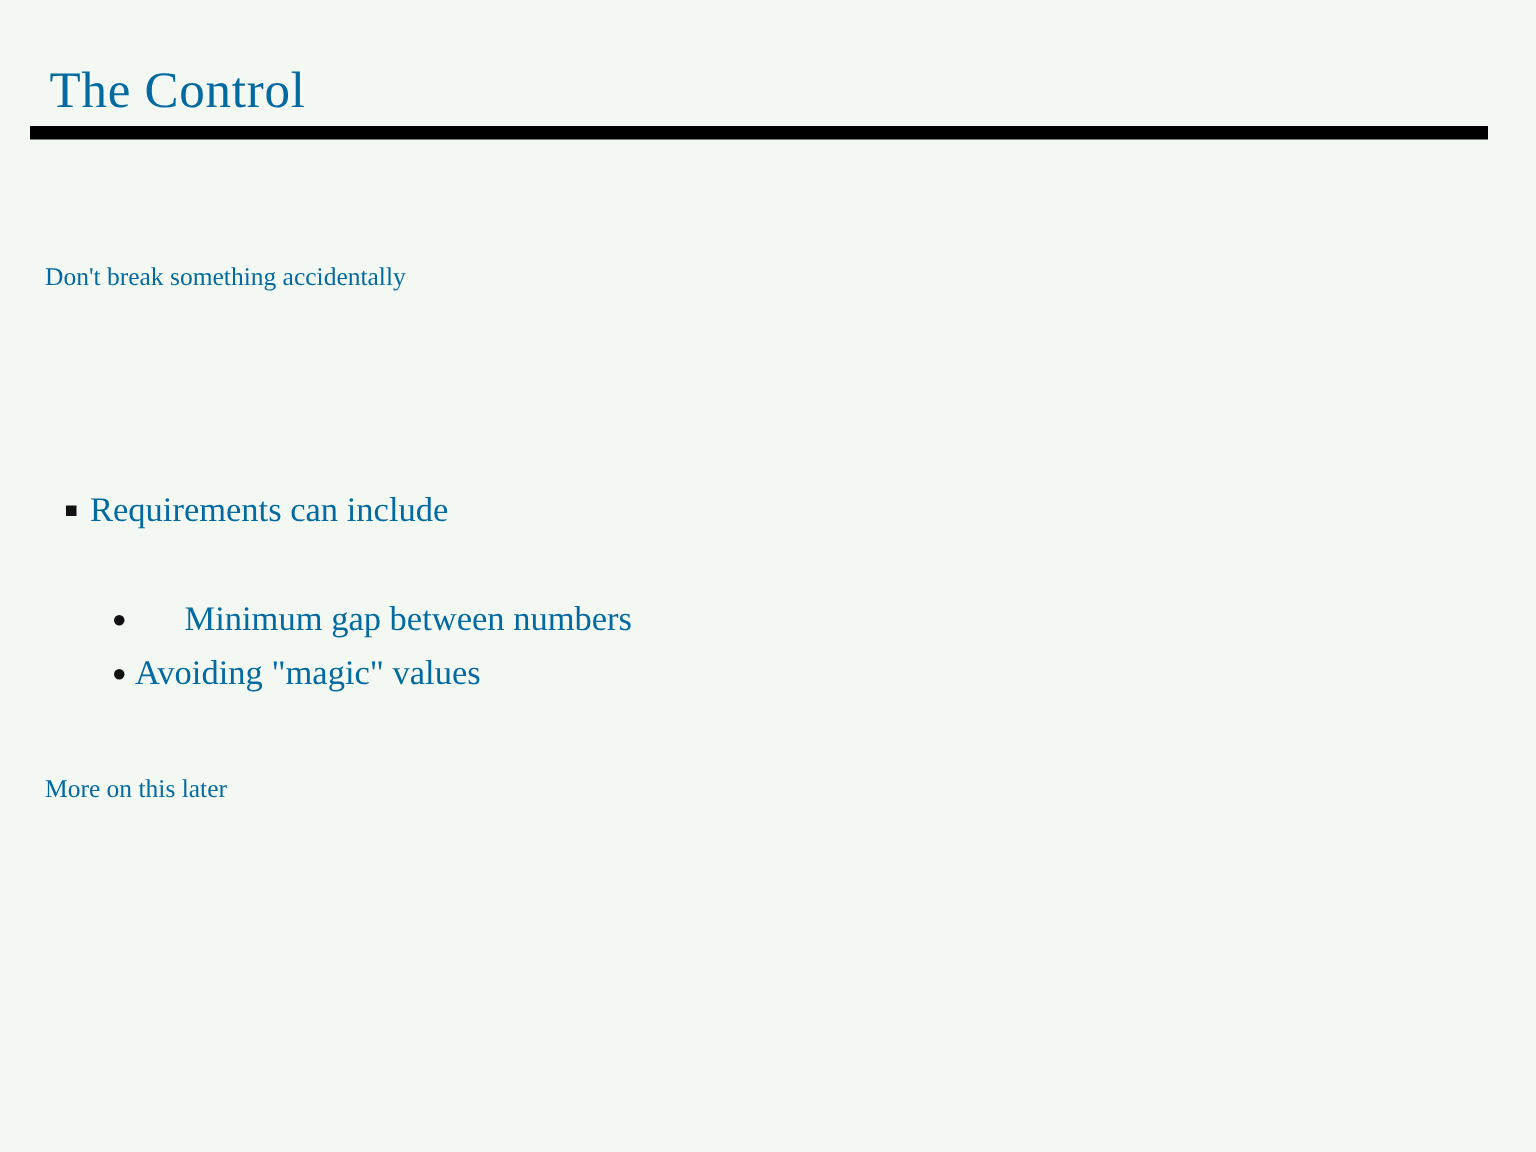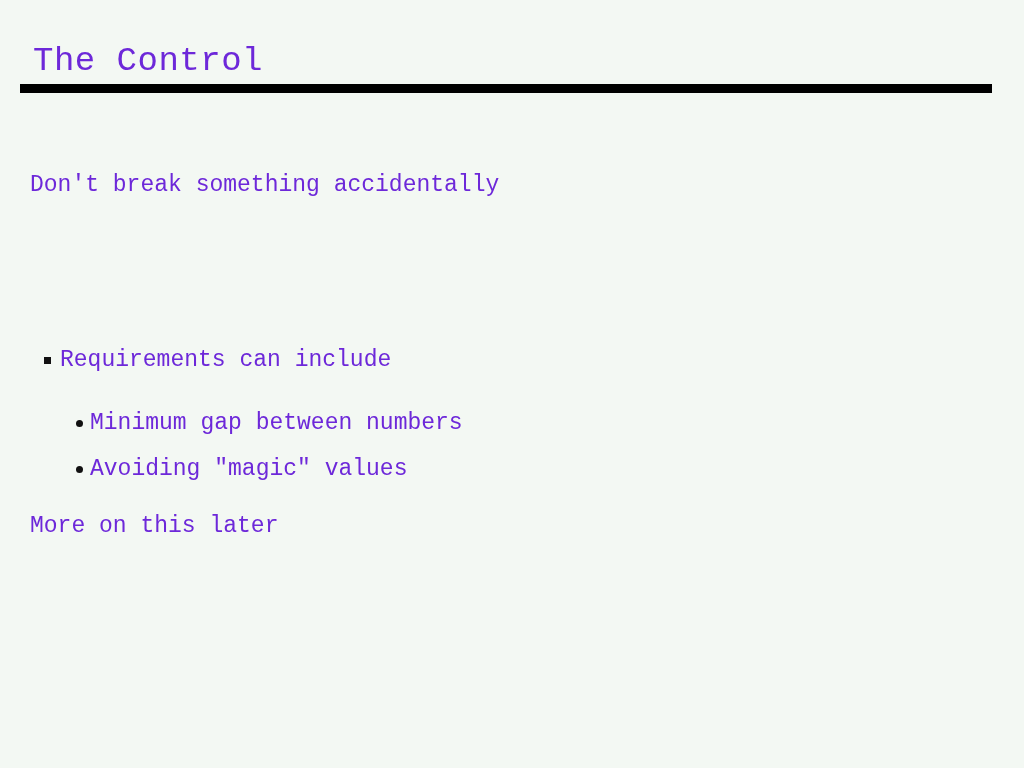--- a/index.html
+++ b/index.html
@@ -5,22 +5,22 @@
   html, body {
     margin: 0;
     padding: 0;
   }
   .slide {
     position: relative;
     width: 1024px;
     height: 768px;
     background: #f3f8f3;
     overflow: hidden;
-    font-family: Liberation Mono, monospace;
-    color: #6d28d9;
+    font-family: Liberation Serif, serif;
+    color: #0369a1;
   }
   .title {
     position: absolute;
     left: 33px;
     top: 42px;
     font-size: 34px;
     line-height: 38px;
     font-weight: 500;
     white-space: nowrap;
     letter-spacing: 0.5px;
@@ -28,36 +28,35 @@
   .title-rule {
     position: absolute;
     left: 20px;
     top: 84px;
     width: 972px;
     height: 9px;
     background: #000000;
   }
   .line {
     position: absolute;
-    font-size: 23px;
+    font-size: 17px;
     line-height: 30px;
     white-space: nowrap;
   }
   .para-1 { left: 30px; top: 170px; }
   .para-2 { left: 30px; top: 248px; }
   .closing { left: 30px; top: 511px; }
   .bullet-row {
     position: absolute;
     display: flex;
     align-items: center;
-    margin-top: 20px;
   }
   .bullet-l1 { left: 44px; top: 325px; }
   .bullet-l2-0 { left: 76px; top: 362px; }
-  .bullet-l2-1 { left: 76px; top: 388px; }
+  .bullet-l2-1 { left: 76px; top: 398px; gap: 33px; }
   .bullet-l2-2 { left: 76px; top: 434px; }
   .marker {
     display: inline-block;
     width: 7px;
     height: 7px;
     background: #111111;
     flex: 0 0 auto;
   }
   .marker-square { margin-right: 9px; }
   .marker-circle { border-radius: 50%; margin-right: 7px; }

